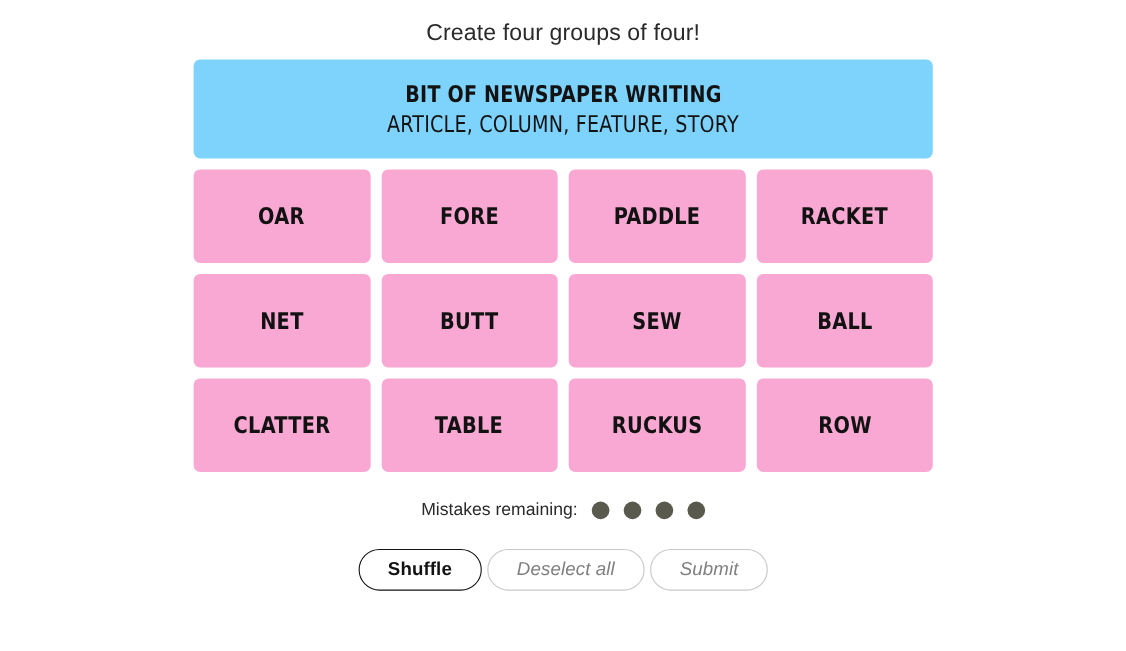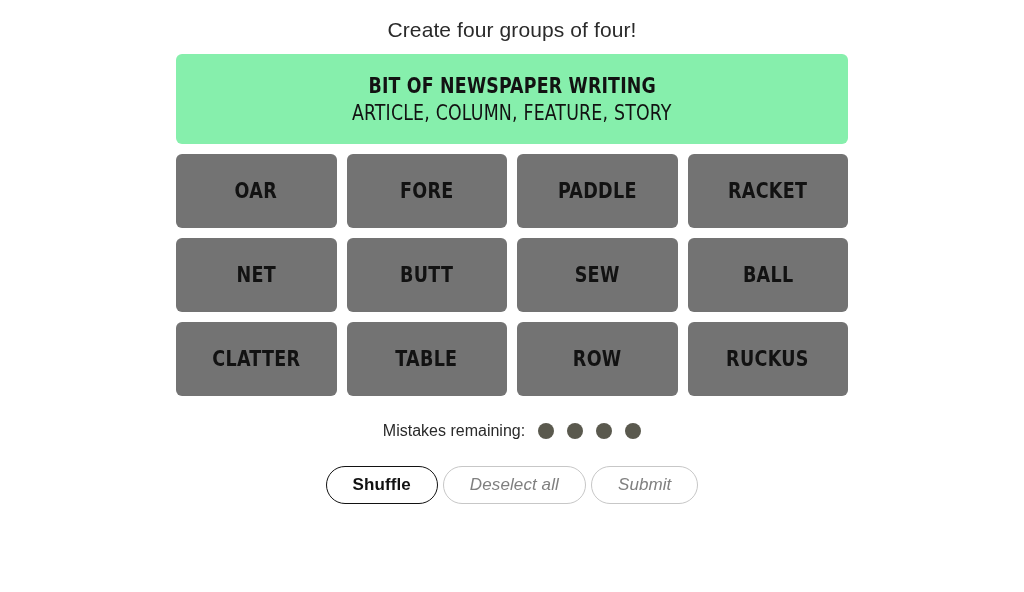--- a/index.html
+++ b/index.html
@@ -73,22 +73,22 @@
   }
 
   
   .tile-row {
     display: grid;
     grid-template-columns: repeat(4, 1fr);
     gap: 10px;
   }
 
   .tile {
-    height: 74px;
-    background: #737373;
+    height: 85px;
+    background: #f9a8d4;
     border-radius: 6px;
     display: flex;
     align-items: center;
     justify-content: center;
     cursor: pointer;
     user-select: none;
   }
 
   .tile-label {
     font-family: "Liberation Sans Narrow", "DejaVu Sans Condensed", "Liberation Sans", sans-serif;
@@ -166,21 +166,21 @@
     font-style: italic;
   }
 </style>
 </head>
 <body>
 
 <div class="instruction">Create four groups of four!</div>
 
 <div class="board">
 
-  <div class="solved-group" style="background:#86efac;">
+  <div class="solved-group" style="background:#7dd3fc;">
     <div class="solved-title">BIT OF NEWSPAPER WRITING</div>
     <div class="solved-members">ARTICLE, COLUMN, FEATURE, STORY</div>
   </div>
 
   <div class="tile-row">
     <div class="tile">
       <span class="tile-label">OAR</span>
     </div>
     <div class="tile">
       <span class="tile-label">FORE</span>
@@ -209,24 +209,24 @@
   </div>
 
   <div class="tile-row">
     <div class="tile">
       <span class="tile-label">CLATTER</span>
     </div>
     <div class="tile">
       <span class="tile-label">TABLE</span>
     </div>
     <div class="tile">
+      <span class="tile-label">RUCKUS</span>
+    </div>
+    <div class="tile">
       <span class="tile-label">ROW</span>
-    </div>
-    <div class="tile">
-      <span class="tile-label">RUCKUS</span>
     </div>
   </div>
 
 </div>
 
 <div class="mistakes">
   <span class="mistakes-label">Mistakes remaining:</span>
   <span class="dots">
     <span class="dot"></span>
     <span class="dot"></span>

